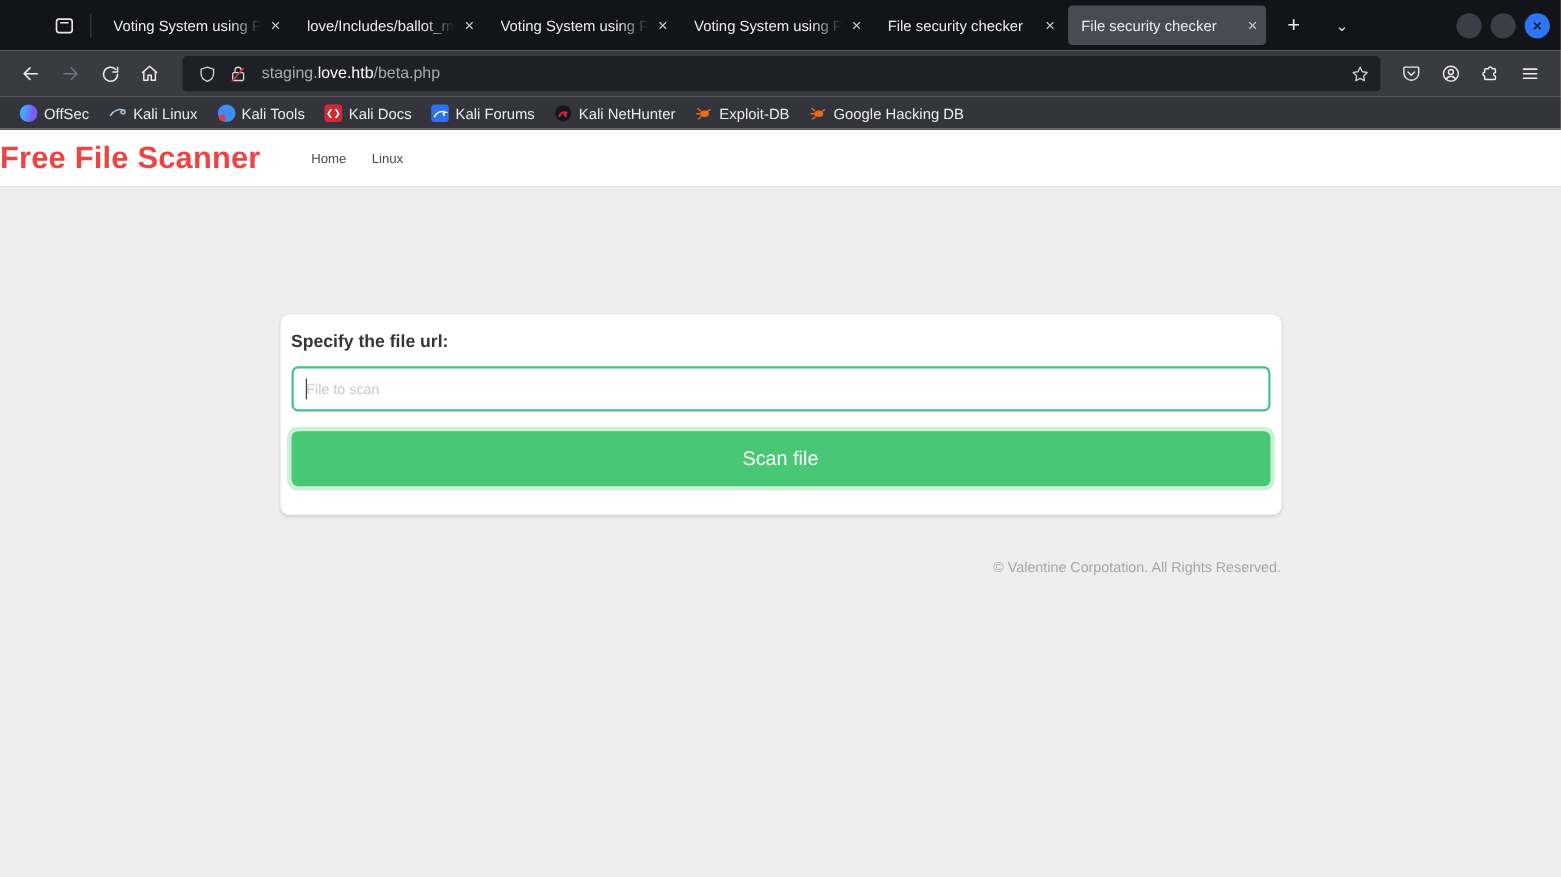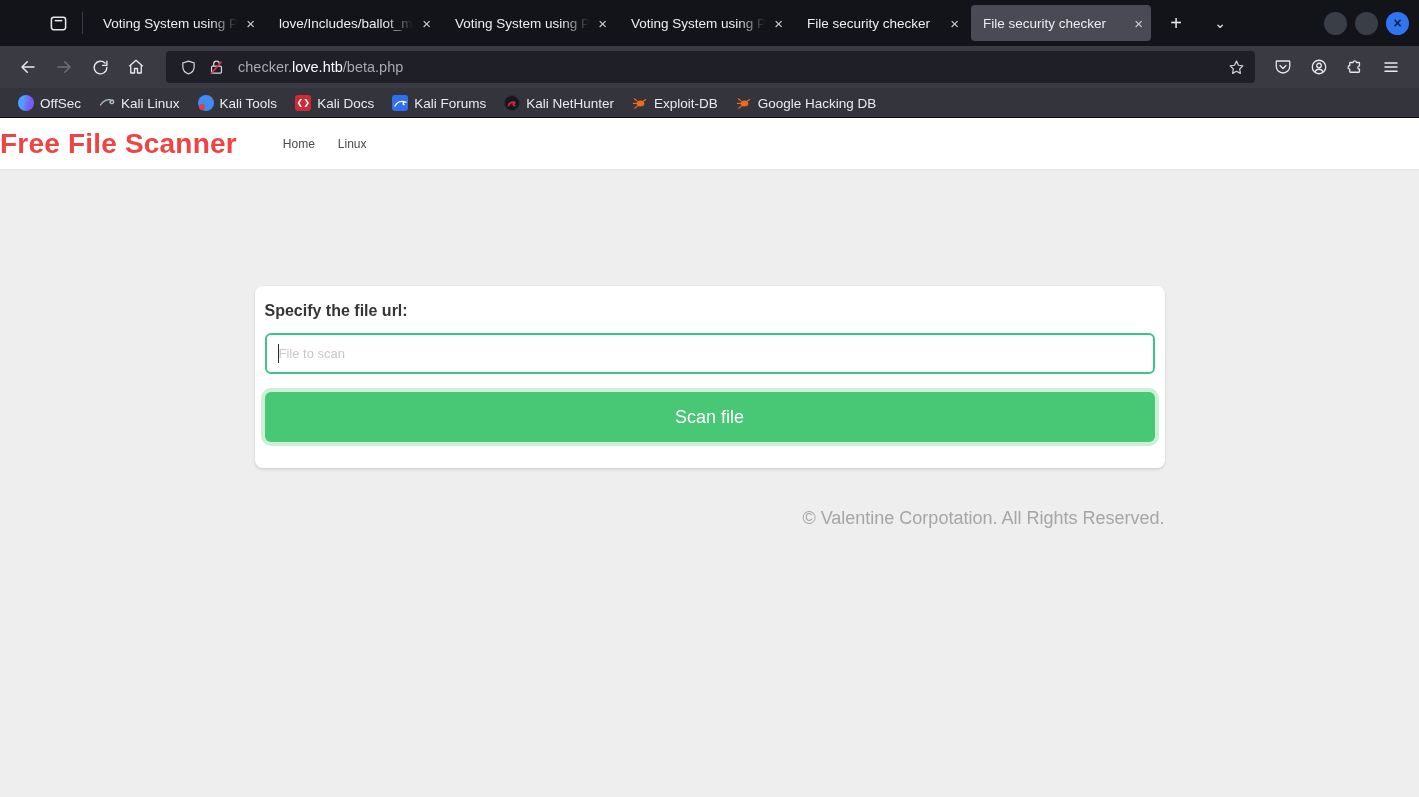--- a/index.html
+++ b/index.html
@@ -218,21 +218,21 @@
     box-shadow: 0 0 0 4px rgba(72, 199, 116, 0.28);
     color: #ffffff;
     font-size: 18px;
     font-family: Liberation Sans, sans-serif;
     cursor: pointer;
   }
   .site-footer {
     width: 910px;
     margin: 40px auto 0;
     text-align: right;
-    font-size: 18px;
+    font-size: 13px;
     color: #a6a6a6;
   }
 
   svg { display: block; }
 </style>
 </head>
 <body>
 
 <div class="tabbar">
   <div class="fxview-btn">
@@ -313,21 +313,21 @@
         <path d="M12 3l8 2.5V11c0 5.2-3.6 8.6-8 10-4.4-1.4-8-4.8-8-10V5.5z"></path>
       </svg>
     </span>
     <span class="u-icon">
       <svg width="17" height="17" viewBox="0 0 24 24" fill="none" stroke="currentColor" stroke-width="1.7">
         <rect x="5" y="10" width="14" height="10" rx="1.5"></rect>
         <path d="M8 10V7a4 4 0 0 1 8 0"></path>
         <line x1="4" y1="21" x2="19" y2="4" stroke="#d7354f" stroke-width="2.2"></line>
       </svg>
     </span>
-    <span class="url-text"><span class="dim">checker.</span><span class="host">love.htb</span><span class="dim">/beta.php</span></span>
+    <span class="url-text"><span class="dim">staging.</span><span class="host">love.htb</span><span class="dim">/beta.php</span></span>
     <span class="url-star">
       <svg width="17" height="17" viewBox="0 0 24 24" fill="none" stroke="currentColor" stroke-width="1.7" stroke-linejoin="round">
         <path d="M12 3l2.8 5.8 6.2.9-4.5 4.4 1 6.2-5.5-3-5.5 3 1-6.2L3 9.7l6.2-.9z"></path>
       </svg>
     </span>
   </div>
 
   <div class="nav-icon">
     <svg width="18" height="18" viewBox="0 0 24 24" fill="none" stroke="currentColor" stroke-width="1.7" stroke-linejoin="round" stroke-linecap="round">
       <path d="M4 4h16a1 1 0 0 1 1 1v6a9 9 0 0 1-18 0V5a1 1 0 0 1 1-1z"></path>

